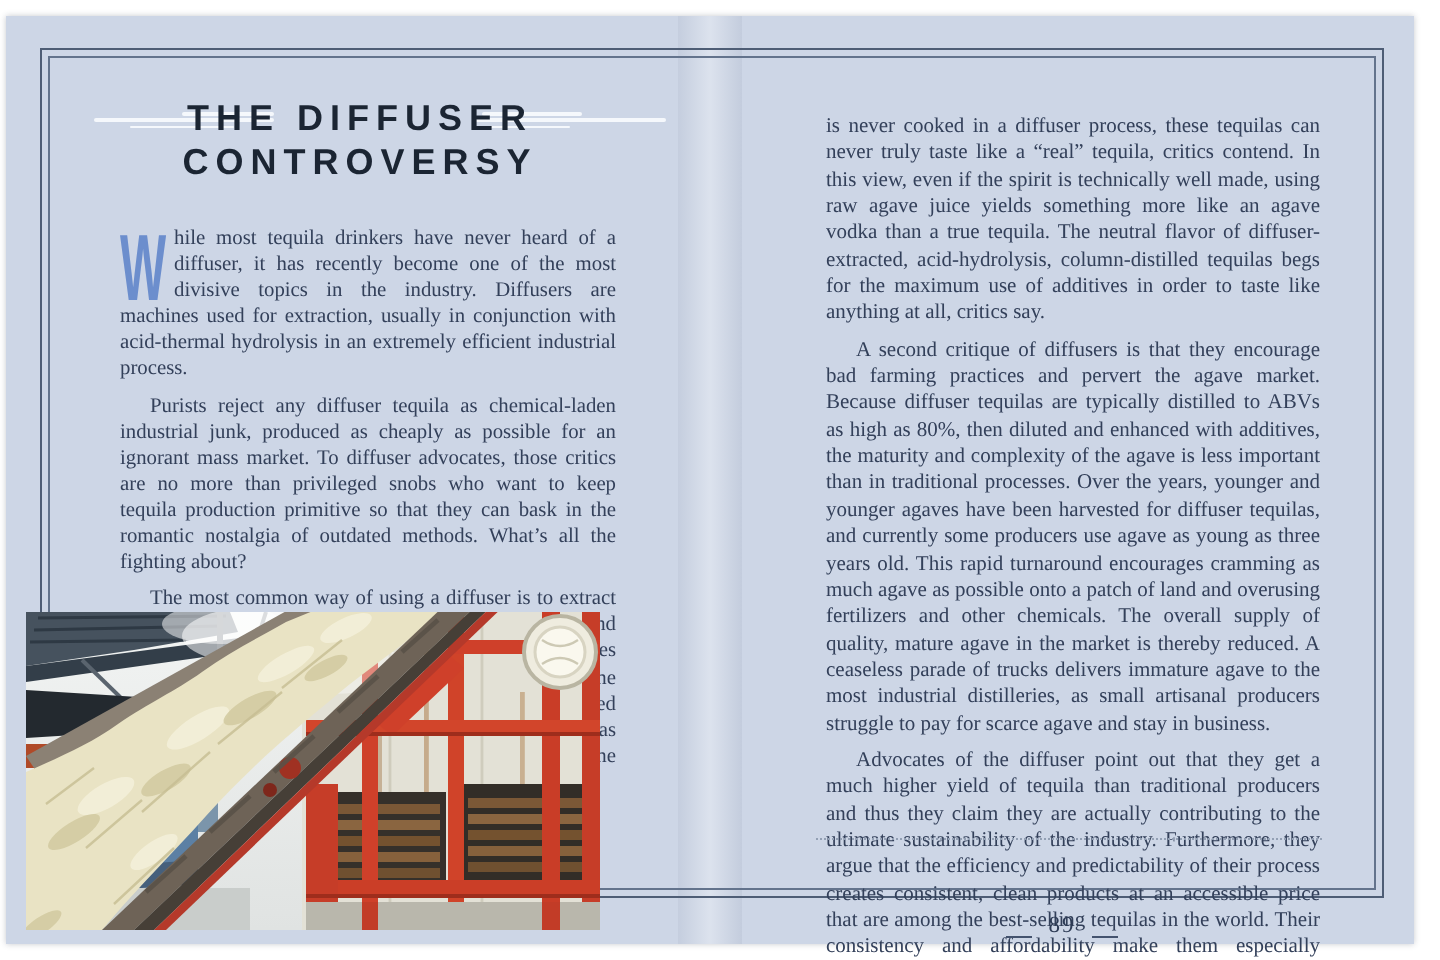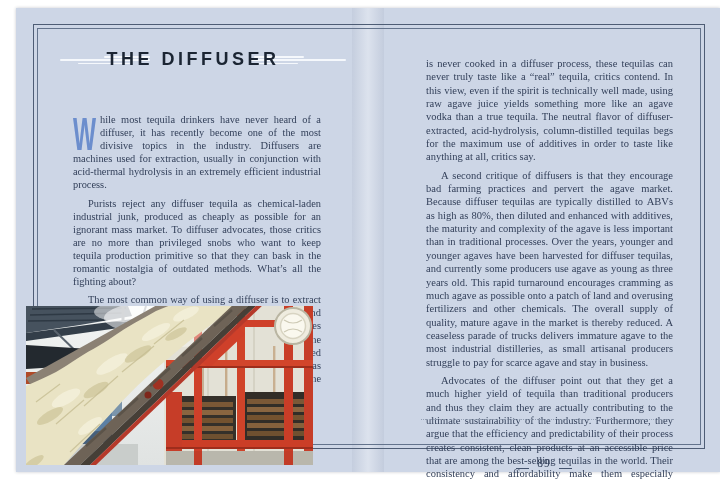--- a/index.html
+++ b/index.html
@@ -1,21 +1,21 @@
 <!DOCTYPE html>
 <html lang="en"><head>
 <meta charset="utf-8">
 <style>
   html,body{margin:0;padding:0;}
   body{
     width:720px;height:480px;background:#ffffff;overflow:hidden;position:relative;
     font-family:"Liberation Serif",serif;
   }
   .spread{
-    position:absolute;left:16px;top:8px;width:704px;height:464px;
+    position:absolute;left:3px;top:8px;width:704px;height:464px;
     background:#cdd6e6;box-shadow:0 0 3px rgba(30,40,60,.25);
   }
   .spine{
     position:absolute;left:336px;top:0;width:32px;height:464px;
     background:linear-gradient(90deg,rgba(40,50,80,.05),rgba(255,255,255,.30) 50%,rgba(40,50,80,.06));
     pointer-events:none;
   }
   .frame-outer{
     position:absolute;left:17px;top:16px;right:15px;bottom:23px;
     border:1.3px solid #4e5d75;
@@ -97,20 +97,21 @@
       <div class="l3"></div>
   </div>
   <div class="flourish flourish-right">
     <div class="l1"></div>
       <div class="l2"></div>
       <div class="l3"></div>
   </div>
 
   <div class="title-block">
     <div>THE DIFFUSER</div>
+    <div>CONTROVERSY</div>
   </div>
 
   <div class="left-text">
     <p><span class="dropcap">W</span><span>hile most tequila drinkers have never heard of a diffuser, it has recently become one of the most divisive topics in the industry. Diffusers are machines used for extraction, usually in conjunction with acid-thermal hydrolysis in an extremely efficient industrial process.</span></p>
     <p class="indent">Purists reject any diffuser tequila as chemical-laden industrial junk, produced as cheaply as possible for an ignorant mass market. To diffuser advocates, those critics are no more than privileged snobs who want to keep tequila production primitive so that they can bask in the romantic nostalgia of outdated methods. What’s all the fighting about?</p>
     <p class="indent">The most common way of using a diffuser is to extract raw agave juice and then hydrolyze that juice with acid and heat. The extraction of raw juice from the agave gives some people fits. Tequila was originally a mezcal, and the word “mezcal” comes from the Nahuatl words for “cooked agave.” Indeed, cooked agave is one of the primary aromas that tasters look for when evaluating tequilas. Because the whole agave itself</p>
   </div>
 
   <div class="photo">
     <svg width="287" height="159" viewBox="0 0 287 159" xmlns="http://www.w3.org/2000/svg">

